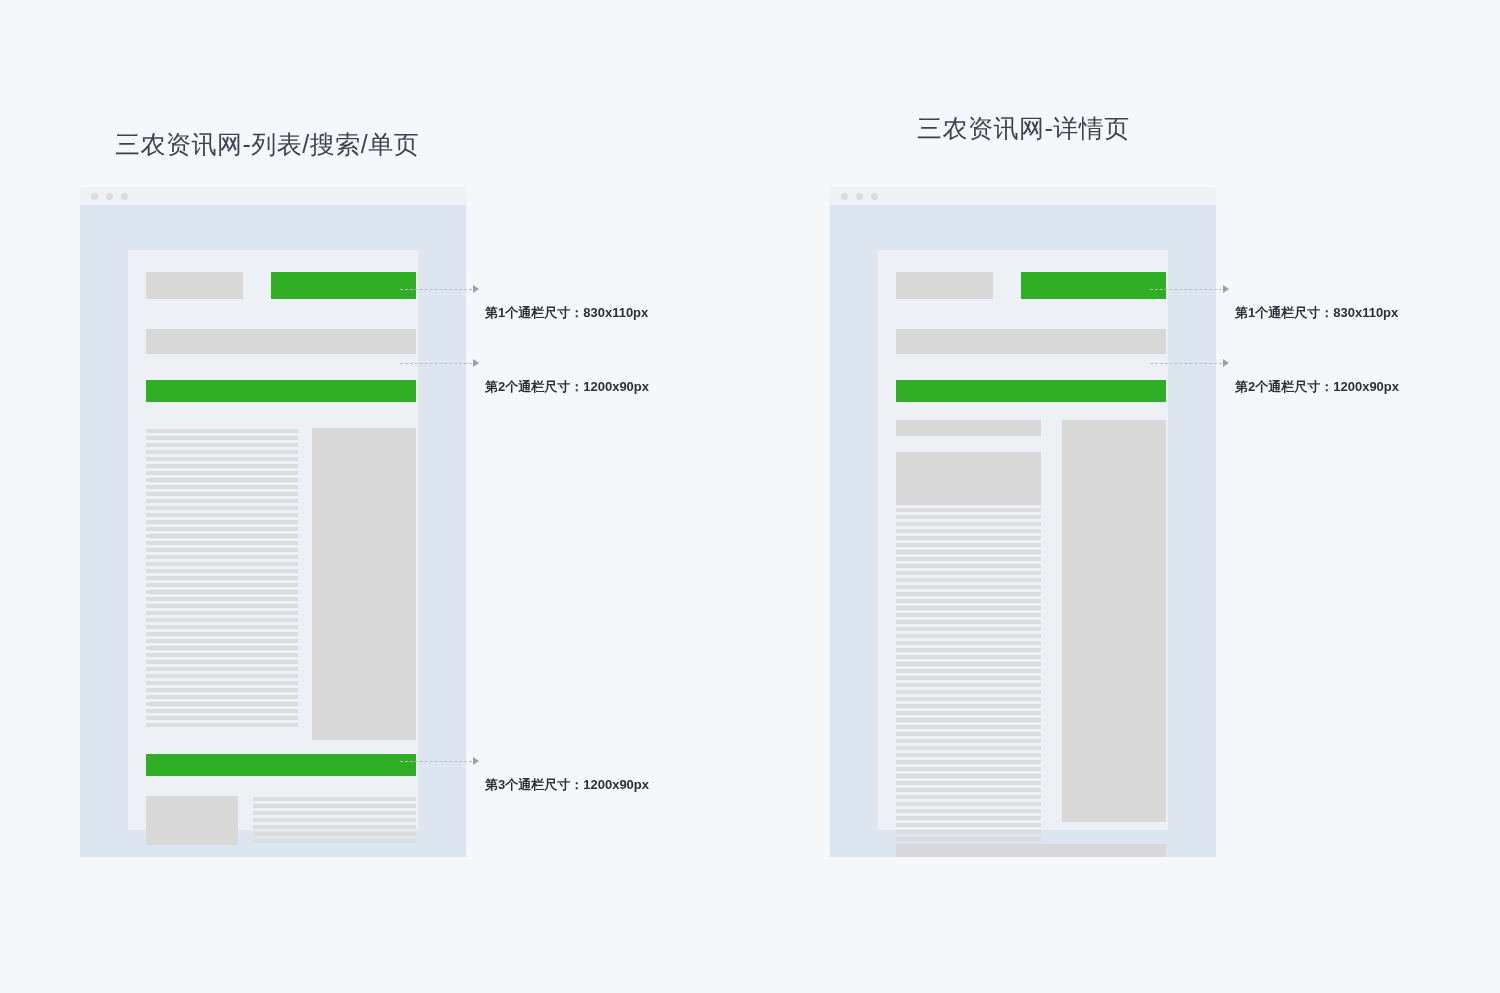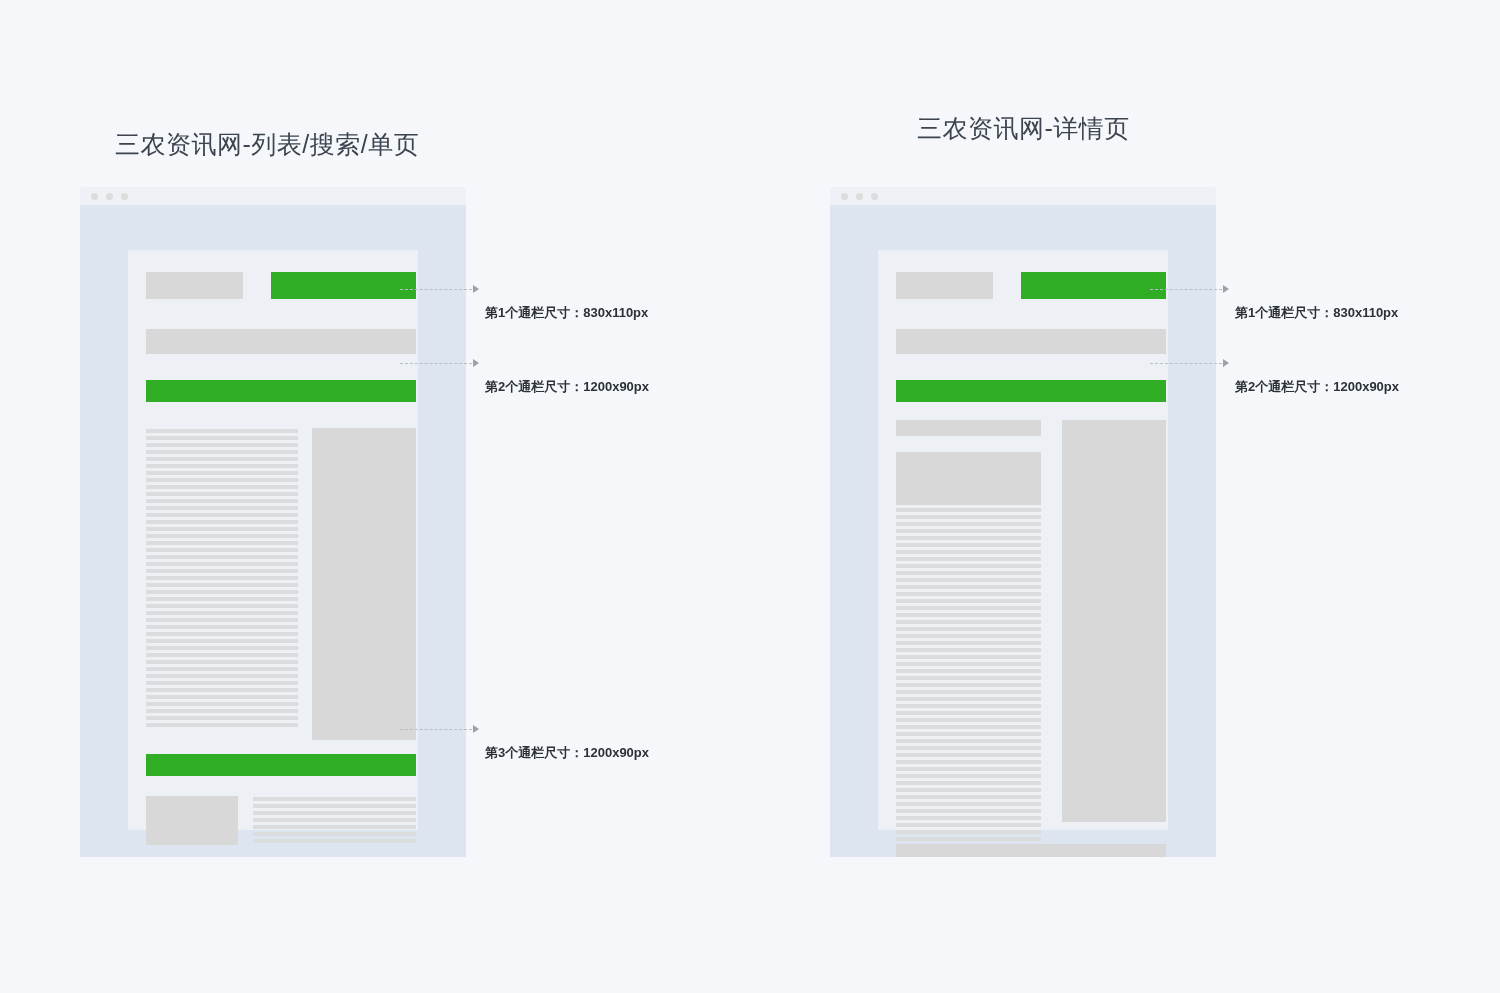--- a/index.html
+++ b/index.html
@@ -180,21 +180,21 @@
       <span class="arrow"></span>
       <span class="anno-text">第1个通栏尺寸：830x110px</span>
     </div>
 
     <div class="anno" style="left:400px; top:330px;">
       <span class="leader" style="width:72px;"></span>
       <span class="arrow"></span>
       <span class="anno-text">第2个通栏尺寸：1200x90px</span>
     </div>
 
-    <div class="anno" style="left:400px; top:696px;">
+    <div class="anno" style="left:400px; top:728px;">
       <span class="leader" style="width:72px;"></span>
       <span class="arrow"></span>
       <span class="anno-text">第3个通栏尺寸：1200x90px</span>
     </div>
   </div>
 
   <div class="panel" style="left:750px; top:0; width:750px;">
 
     <div class="panel-title" style="position:absolute; left:167px; top:112px;">三农资讯网-详情页</div>
 

